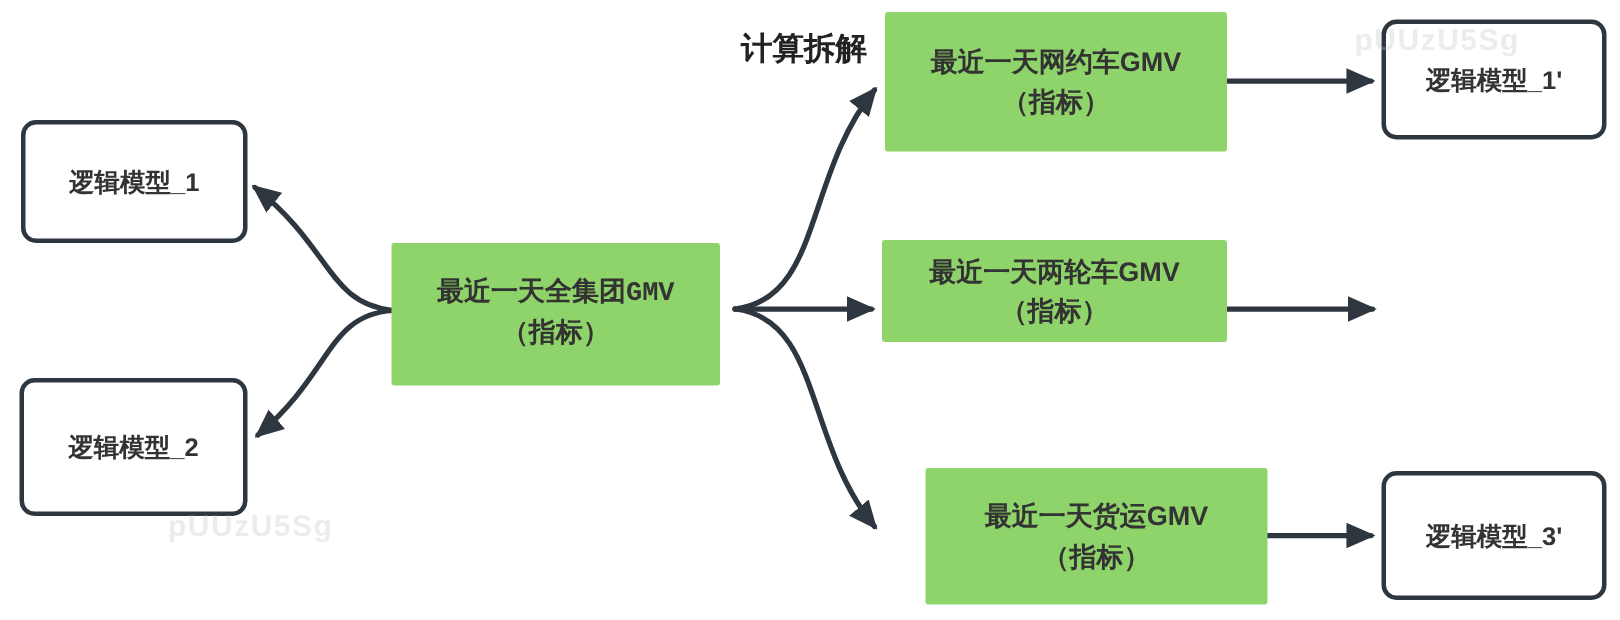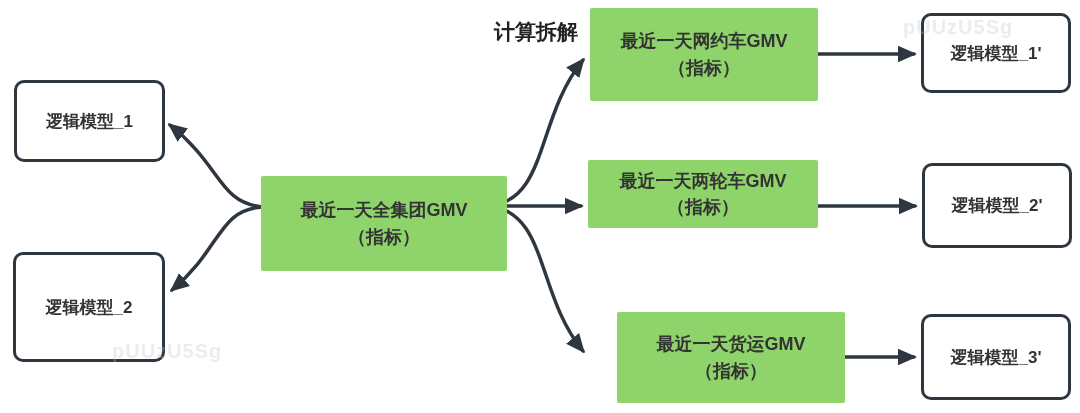--- a/index.html
+++ b/index.html
@@ -77,25 +77,25 @@
 
   <div class="watermark" style="left:112px;top:340px;">pUUzU5Sg</div>
   <div class="watermark" style="left:903px;top:16px;">pUUzU5Sg</div>
 
   <div class="edge-label" style="left:494px;top:18px;">计算拆解</div>
 
   <div class="node white" style="left:14px;top:80px;width:151px;height:82px;">
     <div>逻辑模型_1</div>
   </div>
 
-  <div class="node white" style="left:13px;top:252px;width:152px;height:110px;">
+  <div class="node white" style="left:13px;top:252px;width:152px;height:92px;">
     <div>逻辑模型_2</div>
   </div>
 
-  <div class="node green" style="left:261px;top:176px;width:246px;height:95px;">
+  <div class="node green" style="left:261px;top:162px;width:219px;height:95px;font-family:Liberation Mono, monospace;">
     <div>最近一天全集团GMV</div>
     <div>（指标）</div>
   </div>
 
   <div class="node green" style="left:590px;top:8px;width:228px;height:93px;">
     <div>最近一天网约车GMV</div>
     <div>（指标）</div>
   </div>
 
   <div class="node green" style="left:588px;top:160px;width:230px;height:68px;">
@@ -105,21 +105,18 @@
 
   <div class="node green" style="left:589px;top:312px;width:228px;height:91px;margin-left:28px;">
     <div>最近一天货运GMV</div>
     <div>（指标）</div>
   </div>
 
   <div class="node white" style="left:921px;top:13px;width:150px;height:80px;">
     <div>逻辑模型_1'</div>
   </div>
 
-  <div class="node white" style="left:922px;top:163px;width:150px;height:85px;">
-    <div>逻辑模型_2'</div>
-  </div>
 
   <div class="node white" style="left:921px;top:314px;width:150px;height:86px;">
     <div>逻辑模型_3'</div>
   </div>
 
 </div>
 
 </body></html>

